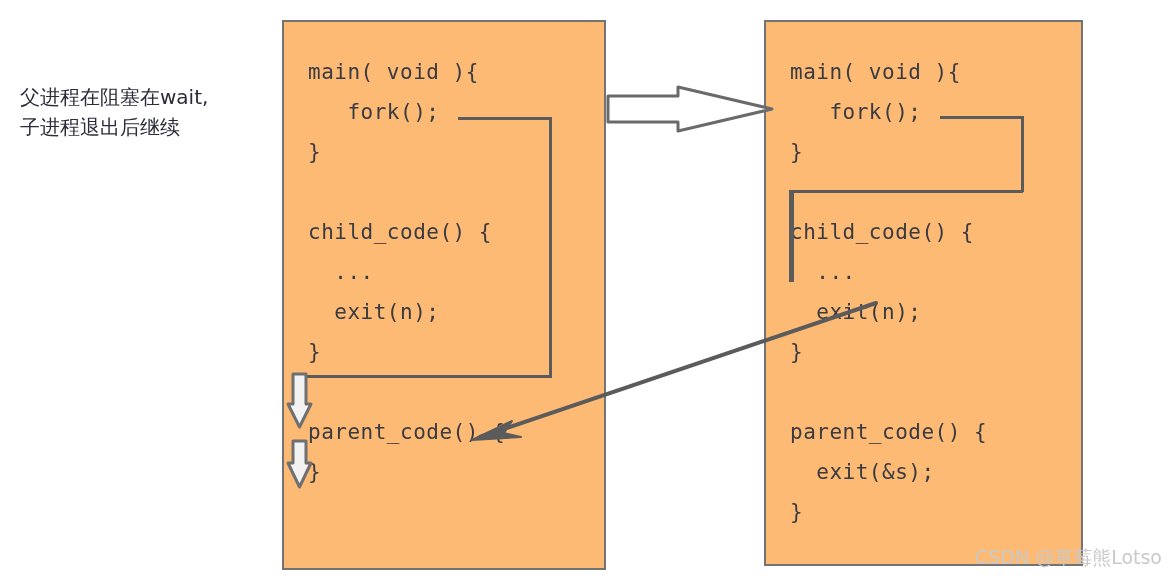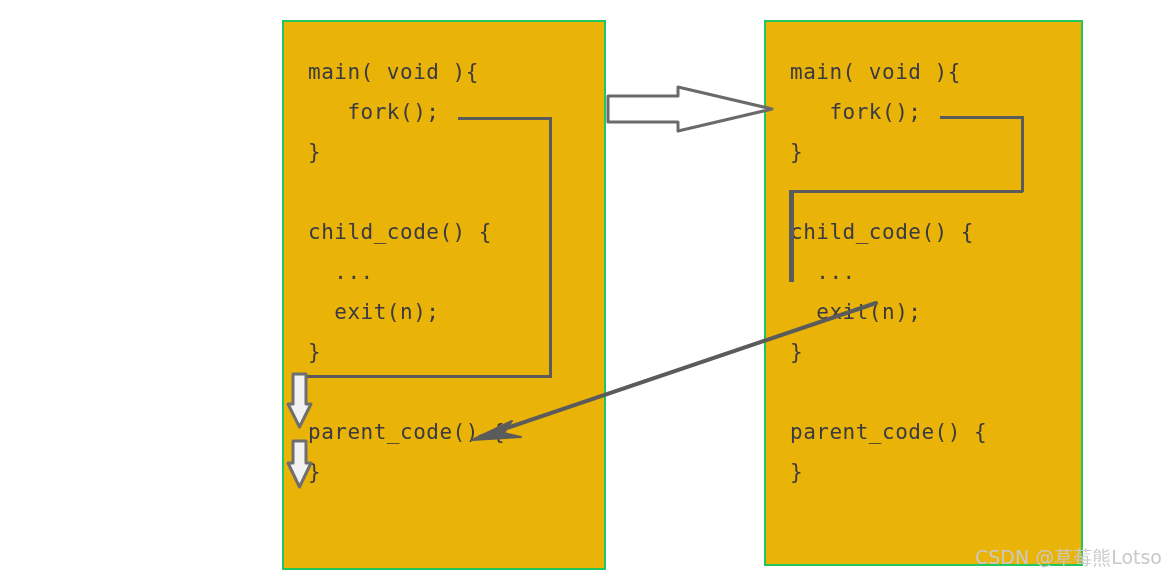--- a/index.html
+++ b/index.html
@@ -26,22 +26,22 @@
     font-size: 20px;
     line-height: 30px;
     color: #2b2b3a;
     white-space: nowrap;
   }
   .caption .ln { display: block; }
 
   
   .panel {
     position: absolute;
-    background: #eab308;
-    border: 2px solid #22c55e;
+    background: #fdba74;
+    border: 2px solid #737373;
     box-sizing: border-box;
   }
   #panel-left  { left: 282px; top: 20px; width: 324px; height: 550px; }
   #panel-right { left: 764px; top: 20px; width: 319px; height: 546px; }
 
   .code {
     position: absolute;
     left: 24px;
     top: 30px;
     font-family: "DejaVu Serif", "Liberation Serif", serif;
@@ -84,20 +84,24 @@
     font-size: 19px;
     color: #c9c9c9;
     white-space: nowrap;
   }
 </style>
 </head>
 <body>
 
 <div id="canvas">
 
+  <div class="caption">
+    <span class="ln">父进程在阻塞在wait,</span>
+    <span class="ln">子进程退出后继续</span>
+  </div>
 
   <div class="panel" id="panel-left">
     <div class="code" id="code-left">
         <span class="line">main( void ){</span>
         <span class="line">   fork();</span>
         <span class="line">}</span>
         <span class="line blank"> </span>
         <span class="line">child_code() {</span>
         <span class="line">  ...</span>
         <span class="line">  exit(n);</span>
@@ -113,20 +117,21 @@
         <span class="line">main( void ){</span>
         <span class="line">   fork();</span>
         <span class="line">}</span>
         <span class="line blank"> </span>
         <span class="line">child_code() {</span>
         <span class="line">  ...</span>
         <span class="line">  exit(n);</span>
         <span class="line">}</span>
         <span class="line blank"> </span>
         <span class="line">parent_code() {</span>
+        <span class="line">  exit(&amp;s);</span>
         <span class="line">}</span>
       </div>
   </div>
 
   <div class="stroke h" style="left:458px; top:117px; width:94px;"></div>
   <div class="stroke v" style="left:549px; top:117px; height:260px;"></div>
   <div class="stroke h" style="left:300px; top:375px; width:252px;"></div>
 
   <div class="stroke h" style="left:940px; top:116px; width:84px;"></div>
   <div class="stroke v" style="left:1021px; top:116px; height:76px;"></div>

